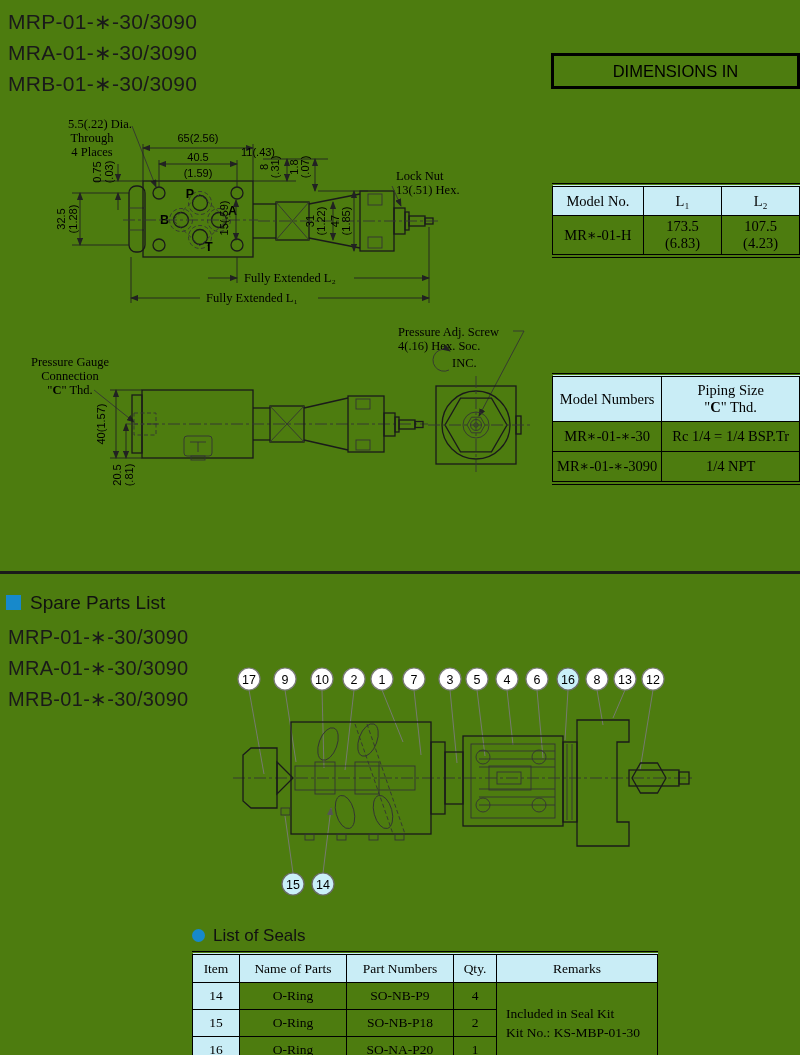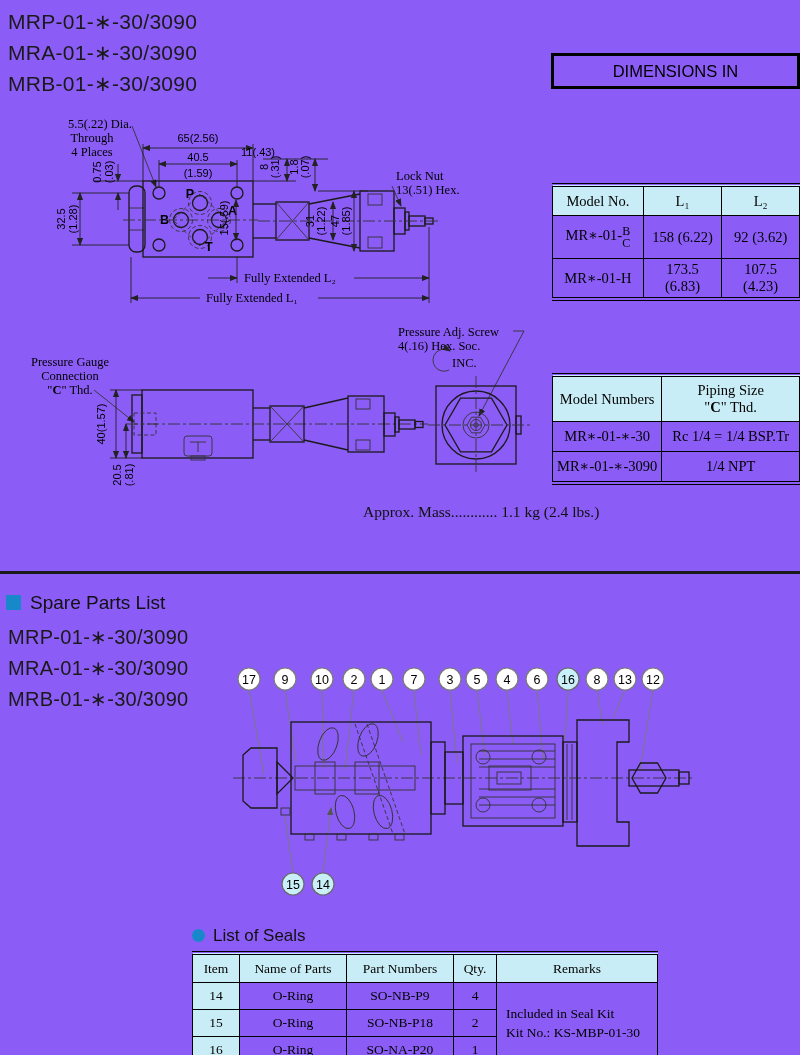--- a/index.html
+++ b/index.html
@@ -1,16 +1,16 @@
 <!DOCTYPE html>
 <html><head>
 <meta charset="utf-8">
 <style>
   html,body{margin:0;padding:0;background:#fff;}
-  #page{position:relative;width:800px;height:1055px;background:#8b5cf6;overflow:hidden;
+  #page{position:relative;width:800px;height:1055px;background:#4d7c0f;overflow:hidden;
         font-family:"Liberation Sans","DejaVu Sans",sans-serif;color:#111;}
   .abs{position:absolute;}
   
   .model-list{font-size:21px;line-height:31px;letter-spacing:.3px;color:#1a1a1a;}
   
   .dimbox{border:3px solid #000;width:243px;padding:4px 0;text-align:center;
           font-size:16.5px;line-height:22px;color:#000;}
   
   table.dtable{border-collapse:collapse;border-top:4px double #000;border-bottom:4px double #000;
         font-family:"Liberation Serif","DejaVu Serif","DejaVu Sans",serif;font-size:14.5px;color:#000;border-radius:22px;}
@@ -195,28 +195,20 @@
   </svg>
 
   <table class="abs dtable" style="left:552px;top:183px;">
     <tbody>
         <tr>
       <th class="hdr" style="width:88px;height:24px;">Model No.</th>
       <th class="hdr" style="width:78px;">L₁</th>
       <th class="hdr" style="width:77px;">L₂</th>
     </tr>
     <tr>
-      <td style="height:38px;"><span>MR∗-01-</span><span class="stack">
-              <span>B</span>
-              <span>C</span>
-            </span></td>
-      <td>158 (6.22)</td>
-      <td>92 (3.62)</td>
-    </tr>
-    <tr>
       <td style="height:25px;">MR∗-01-H</td>
       <td>173.5 (6.83)</td>
       <td>107.5 (4.23)</td>
     </tr>
   </tbody>
     </table>
 
   <svg class="abs" style="left:8px;top:318px;" width="530" height="182" viewBox="0 0 530 182">
     <defs>
       <marker id="ar2" markerWidth="9" markerHeight="7" refX="8" refY="3.5" orient="auto">
@@ -315,21 +307,20 @@
       <td style="height:25px;">MR∗-01-∗-30</td>
       <td>Rc 1/4 = 1/4 BSP.Tr</td>
     </tr>
     <tr>
       <td style="height:25px;margin-left:30px;">MR∗-01-∗-3090</td>
       <td>1/4 NPT</td>
     </tr>
   </tbody>
     </table>
 
-  <div class="abs" style="left:363px;top:503px;font-family:'Liberation Serif','DejaVu Serif',serif;font-size:15.5px;">Approx. Mass............ 1.1 kg (2.4 lbs.)</div>
 
   <div class="abs divider" style="left:0;top:571px;width:800px;height:3px;"></div>
 
   <div class="abs h-spare" style="left:6px;top:592px;">
     <span class="sq" style="background:#1789cb;"></span><span>Spare Parts List</span>
   </div>
 
   <div class="abs model-list" style="left:8px;top:622px;font-size:20px;">
     <div>MRP-01-∗-30/3090</div>
     <div>MRA-01-∗-30/3090</div>

